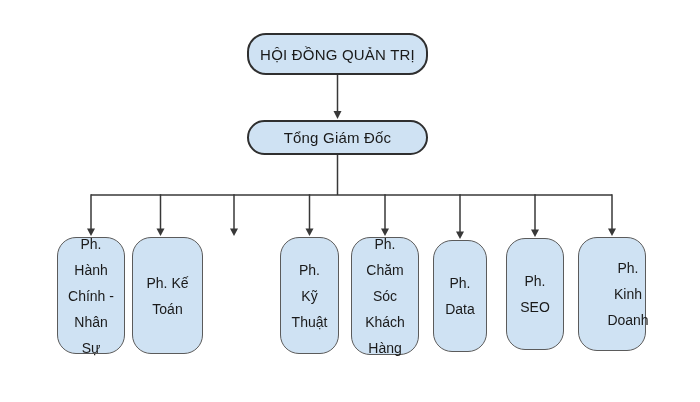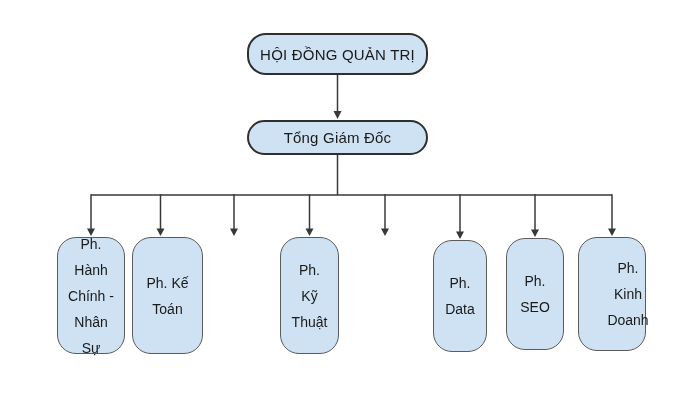--- a/index.html
+++ b/index.html
@@ -86,20 +86,23 @@
 
   <div class="node dept" style="left:57px;top:237px;width:68px;height:117px;">
     <span>Ph. Hành Chính - Nhân Sự</span>
   </div>
   <div class="node dept" style="left:132px;top:237px;width:71px;height:117px;">
     <span>Ph. Kế Toán</span>
   </div>
   <div class="node dept" style="left:280px;top:237px;width:59px;height:117px;">
     <span>Ph. Kỹ Thuật</span>
   </div>
+  <div class="node dept" style="left:351px;top:237px;width:68px;height:118px;">
+    <span>Ph. Chăm Sóc Khách Hàng</span>
+  </div>
   <div class="node dept" style="left:433px;top:240px;width:54px;height:112px;">
     <span>Ph. Data</span>
   </div>
   <div class="node dept" style="left:506px;top:238px;width:58px;height:112px;">
     <span>Ph. SEO</span>
   </div>
   <div class="node dept" style="left:578px;top:237px;width:68px;height:114px;padding-left:40px;">
     <span>Ph. Kinh Doanh</span>
   </div>
 

